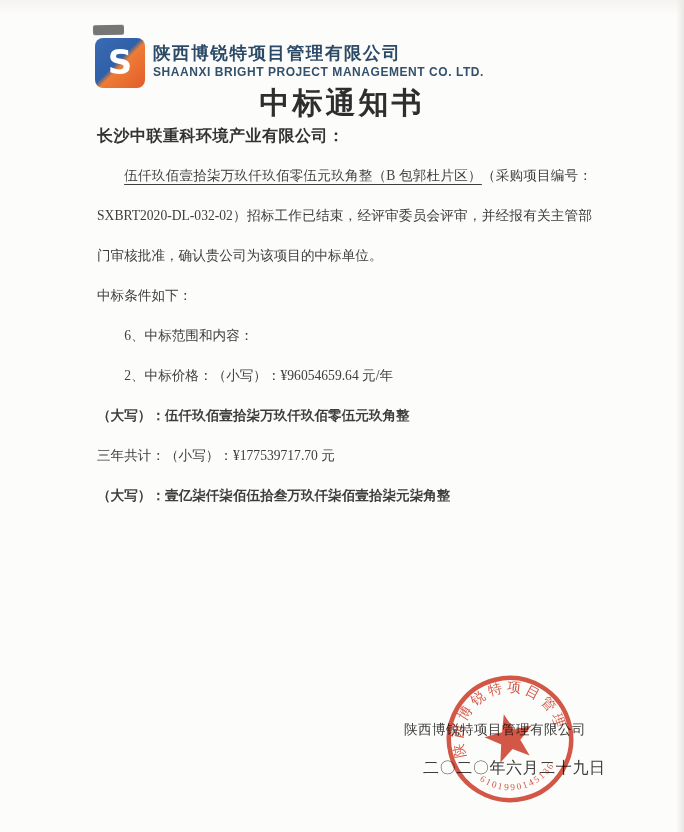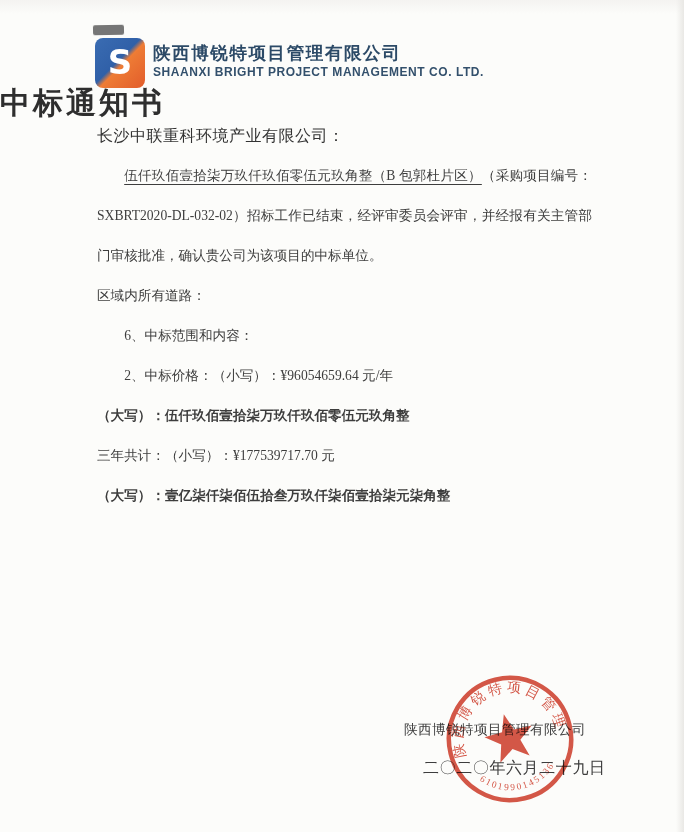--- a/index.html
+++ b/index.html
@@ -22,28 +22,28 @@
     display:flex;align-items:center;justify-content:center;}
   .logo span{font-family:"DejaVu Sans",sans-serif;font-weight:800;font-size:34px;
     color:#ffffff;line-height:1;transform:translateY(-1px);}
   .header-text{margin-left:8px;padding-top:3px;}
   .company-cn{font-family:"Liberation Sans","DejaVu Sans",sans-serif;font-weight:700;
     font-size:17.5px;letter-spacing:1.6px;color:#2c4a67;white-space:nowrap;}
   .company-en{font-family:"Liberation Sans","DejaVu Sans",sans-serif;font-weight:700;
     font-size:12px;letter-spacing:.55px;color:#33506c;white-space:nowrap;}
 
   
-  .doc-title{position:absolute;left:0;top:83px;width:100%;text-align:left;
+  .doc-title{position:absolute;left:0;top:83px;width:100%;text-align:center;
     font-size:30px;font-weight:700;color:#2e2e2e;letter-spacing:3px;}
 
   
   .doc-body{position:absolute;left:97px;top:116px;width:495px;
     font-size:13.6px;line-height:40px;color:#3d3d3d;}
   .doc-body p{margin:0;}
-  .addressee{font-size:16px;font-weight:400;letter-spacing:.5px;color:#333;}
+  .addressee{font-size:16px;font-weight:700;letter-spacing:.5px;color:#333;}
   .jfy{text-align:justify;text-indent:2em;}
   .indent{text-indent:2em;}
   .project-underline{text-decoration:underline;text-underline-offset:4px;
     text-decoration-thickness:1px;}
   .ml-caps{margin-left:110px;font-weight:bold;}
   .ml-total{margin-left:60px;}
 
   
   .sign-company{position:absolute;left:404px;top:721px;font-size:13.6px;
     letter-spacing:.4px;color:#3d3d3d;white-space:nowrap;}
@@ -74,21 +74,21 @@
     </div>
   </div>
 
   <div class="doc-title">中标通知书</div>
 
   <div class="doc-body">
     <p class="addressee">长沙中联重科环境产业有限公司：</p>
 
     <p class="jfy"><span class="project-underline">伍仟玖佰壹拾柒万玖仟玖佰零伍元玖角整（B 包郭杜片区）</span><span>（采购项目编号：SXBRT2020-DL-032-02）招标工作已结束，经评审委员会评审，并经报有关主管部门审核批准，确认贵公司为该项目的中标单位。</span></p>
 
-    <p>区域内所有道路：</p>
+    <p>中标条件如下：</p>
 
     <p class="indent">6、中标范围和内容：</p>
 
 
     <p class="indent">2、中标价格：（小写）：¥96054659.64 元/年</p>
 
     <p class="ml-caps">（大写）：伍仟玖佰壹拾柒万玖仟玖佰零伍元玖角整</p>
 
     <p class="ml-total">三年共计：（小写）：¥177539717.70 元</p>
 

